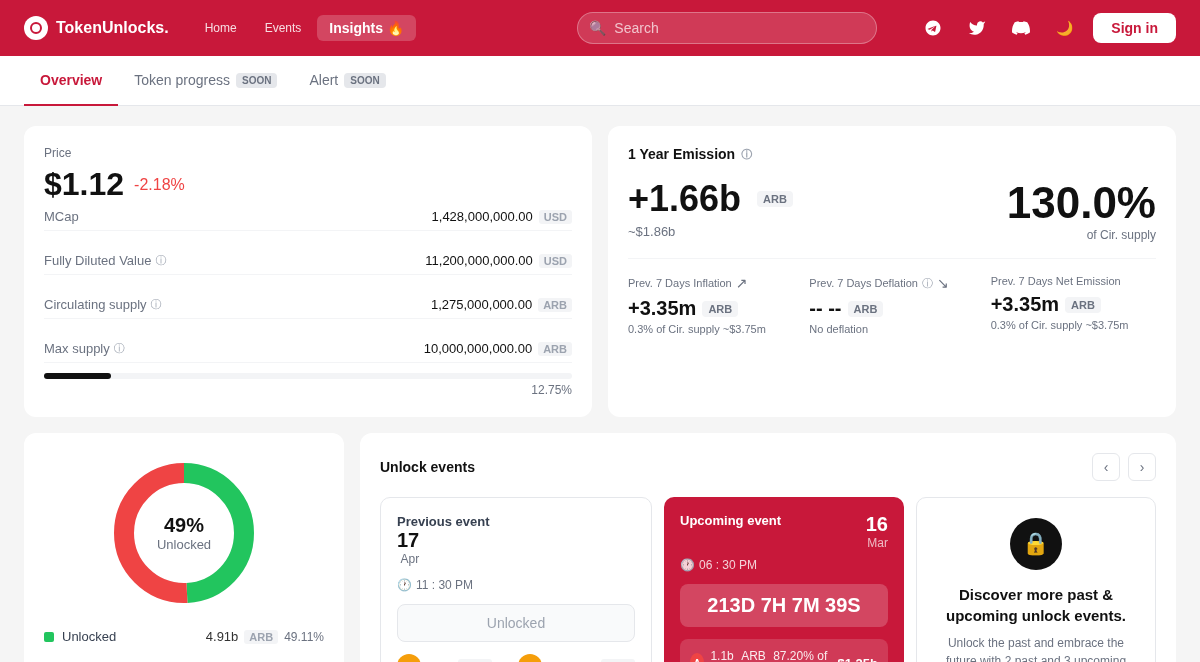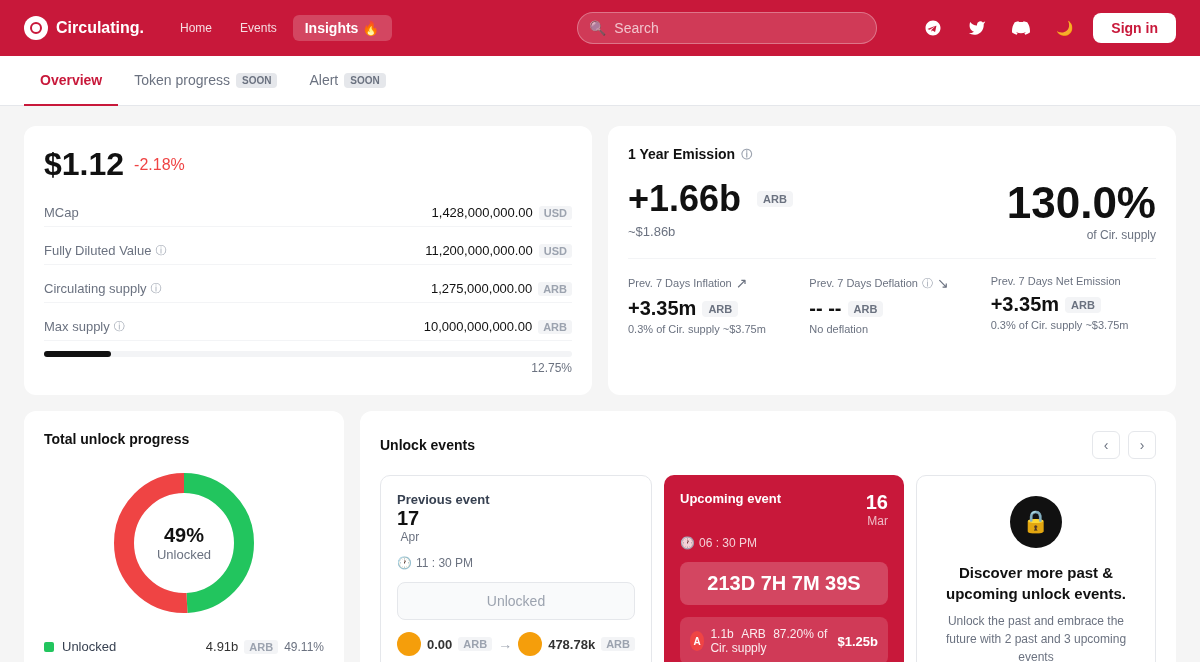--- a/index.html
+++ b/index.html
@@ -32,21 +32,21 @@
     .main { padding: 20px 24px; display: flex; flex-direction: column; gap: 16px; }
 
     
     .row { display: flex; gap: 16px; }
 
     
     .price-card { background: white; border-radius: 12px; padding: 20px; flex: 1; max-width: 600px; }
     .price-label { font-size: 12px; color: #6b7280; margin-bottom: 6px; }
     .price-value { font-size: 32px; font-weight: 700; color: #111; display: flex; align-items: center; gap: 10px; }
     .price-change { font-size: 16px; color: #ef4444; font-weight: 500; }
-    .price-stats { margin-top: 16px; display: flex; flex-direction: column; gap: 10px; }
+    .price-stats { display: flex; flex-direction: column; gap: 16px; }
     .stat-row { display: flex; align-items: center; justify-content: space-between; padding: 6px 0; border-bottom: 1px solid #f3f4f6; }
     .stat-label { color: #6b7280; font-size: 13px; display: flex; align-items: center; gap: 4px; }
     .stat-value { display: flex; align-items: center; gap: 6px; font-weight: 500; color: #111; font-size: 13px; }
     .stat-currency { font-size: 11px; color: #9ca3af; background: #f3f4f6; padding: 1px 5px; border-radius: 3px; font-weight: 600; }
     .progress-row { margin-top: 10px; }
     .progress-bar { height: 6px; background: #f3f4f6; border-radius: 3px; margin-bottom: 4px; }
     .progress-fill { height: 100%; background: #111; border-radius: 3px; }
     .progress-label { font-size: 12px; color: #6b7280; text-align: right; }
     .info-icon { color: #9ca3af; font-size: 11px; cursor: pointer; }
 
@@ -134,21 +134,21 @@
 </head>
 <body>
 
 <header class="header">
   <div class="logo">
     <div class="logo-icon">
       <svg viewBox="0 0 14 14" fill="none">
           <circle cx="7" cy="7" r="5" stroke="#c8183a" stroke-width="2"></circle>
         </svg>
     </div>
-    <span style="color:white;font-weight:700;">Circulating.</span>
+    <span style="color:white;font-weight:700;">TokenUnlocks.</span>
   </div>
 
   <nav class="nav-links">
     <a class="nav-link">Home</a>
     <a class="nav-link">Events</a>
     <div class="insights-badge">
       <span>Insights</span>
       <span>🔥</span>
     </div>
   </nav>
@@ -191,20 +191,21 @@
     <span>Alert</span>
     <span class="soon-badge">SOON</span>
   </div>
 </div>
 
 <div class="main">
 
   <div class="row">
 
     <div class="price-card">
+      <div class="price-label">Price</div>
       <div class="price-value">
         <span>$1.12</span>
         <span class="price-change">-2.18%</span>
       </div>
       <div class="price-stats">
         <div class="stat-row">
           <div class="stat-label">
             <span>MCap</span>
           </div>
           <div class="stat-value">
@@ -303,21 +304,20 @@
           </div>
           <div class="emission-stat-sub">0.3% of Cir. supply ~$3.75m</div>
         </div>
       </div>
     </div>
   </div>
 
   <div class="bottom-row">
 
     <div class="unlock-progress-card">
-      <div class="card-title">Total unlock progress</div>
       <div class="donut-container">
         <div class="donut-chart">
           <svg width="160" height="160" viewBox="0 0 160 160">
 
             <circle cx="80" cy="80" r="60" fill="none" stroke="#f3f4f6" stroke-width="20"></circle>
 
             <circle cx="80" cy="80" r="60" fill="none" stroke="#22c55e" stroke-width="20" stroke-dasharray="185.14033826135366 376.99111843077515" stroke-dashoffset="0"></circle>
 
             <circle cx="80" cy="80" r="60" fill="none" stroke="#ef4444" stroke-width="20" stroke-dasharray="191.85078016942148 376.99111843077515" stroke-dashoffset="-185.14033826135366"></circle>
           </svg>

